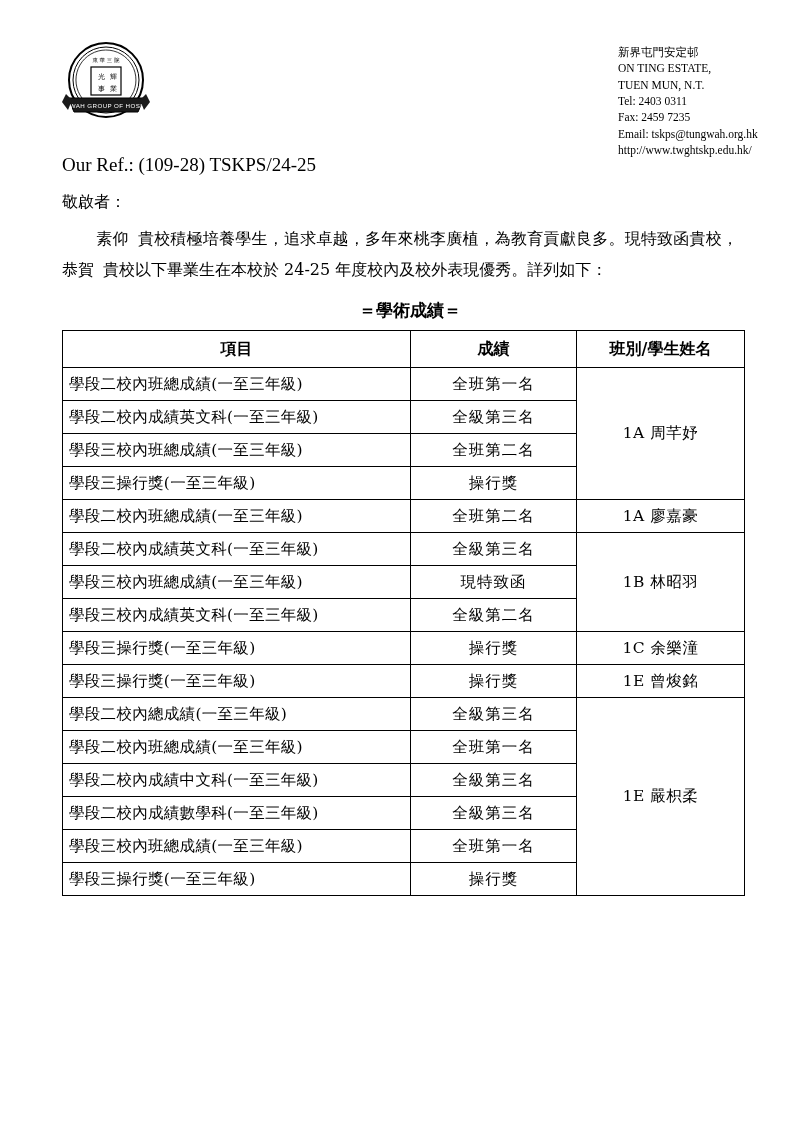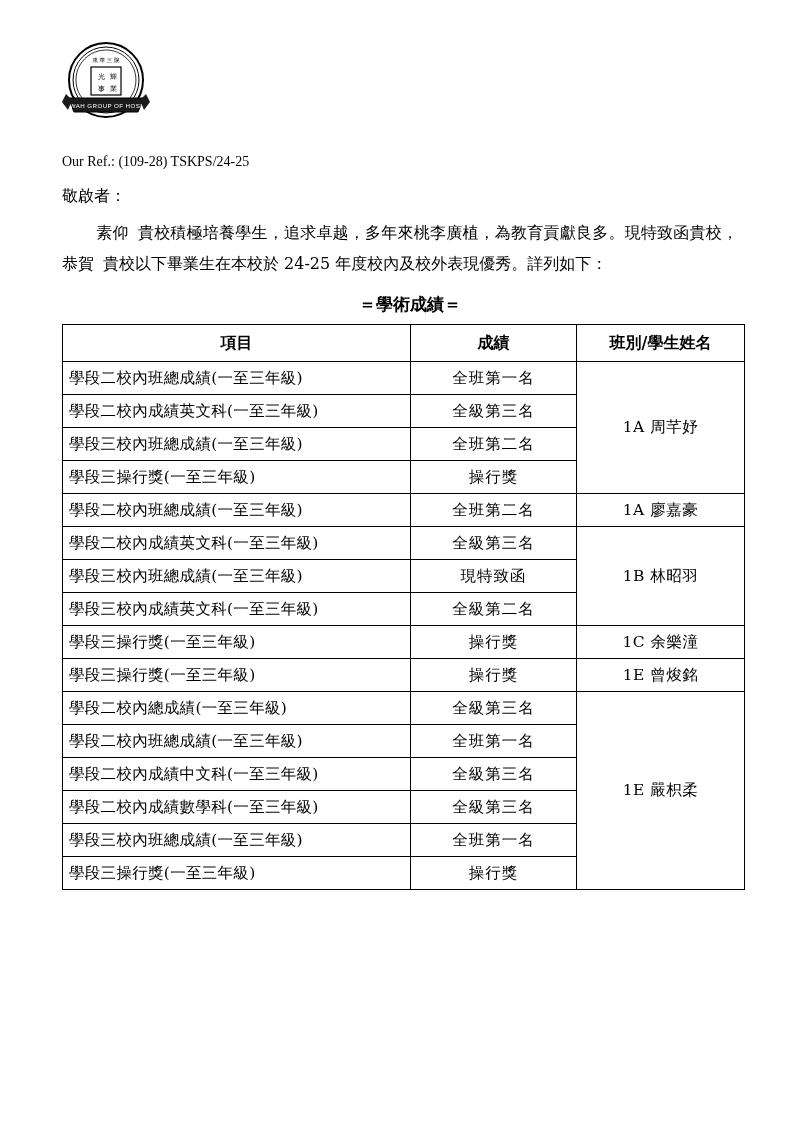--- a/index.html
+++ b/index.html
@@ -70,21 +70,21 @@
     font-family: "Liberation Serif", serif;
     font-size: 11.5px;
     line-height: 1.42;
     white-space: nowrap;
   }
   .contact div { }
 
   
   .ref {
     margin: 14px 16px 0 62px;
-    font-size: 14px;
+    font-size: 19px;
     font-family: "Liberation Serif", serif;
   }
 
   
   .salutation {
     margin: 16px 0 0 62px;
     font-family: "DejaVu Serif", serif;
     font-size: 16px;
   }
   .body-text {
@@ -157,20 +157,29 @@
         <text x="38" y="55" font-family="DejaVu Serif, serif" font-size="7">事</text>
         <text x="50" y="55" font-family="DejaVu Serif, serif" font-size="7">業</text>
         <path d="M8 62 L84 62 L78 76 L14 76 Z" fill="#1a1a1a" stroke="#000" stroke-width="1"></path>
         <text x="46" y="72" font-family="Liberation Sans, sans-serif" font-size="6.2" fill="#fff" text-anchor="middle" letter-spacing="0.4">TUNG WAH GROUP OF HOSPITALS</text>
         <path d="M6 58 L12 64 L8 74 L2 66 Z" fill="#1a1a1a"></path>
         <path d="M86 58 L80 64 L84 74 L90 66 Z" fill="#1a1a1a"></path>
       </svg>
     </div>
 
 
+    <div class="contact">
+      <div>新界屯門安定邨</div>
+      <div>ON TING ESTATE,</div>
+      <div>TUEN MUN, N.T.</div>
+      <div>Tel: 2403 0311</div>
+      <div>Fax: 2459 7235</div>
+      <div>Email: tskps@tungwah.org.hk</div>
+      <div>http://www.twghtskp.edu.hk/</div>
+    </div>
   </div>
 
   <div class="ref">Our Ref.: (109-28) TSKPS/24-25</div>
 
   <div class="salutation">敬啟者：</div>
 
   <div class="body-text">
     <span class="indent"></span><span>素仰</span><span class="sp"></span><span>貴校積極培養學生，追求卓越，多年來桃李廣植，為教育貢獻良多。現特致函</span><span>貴校，恭賀</span><span class="sp"></span><span>貴校以下畢業生在本校於 24-25 年度校內及校外表現優秀。詳列如下：</span>
   </div>
 

